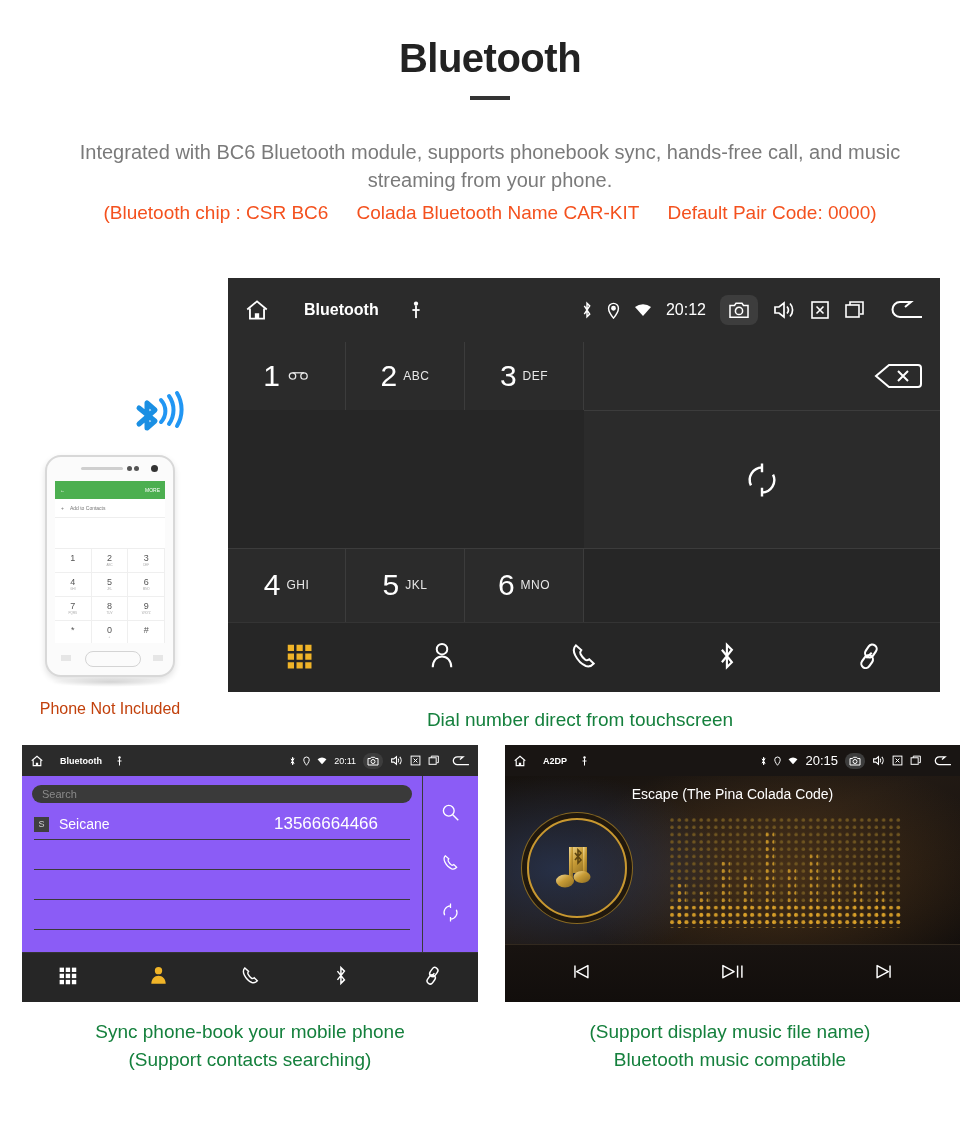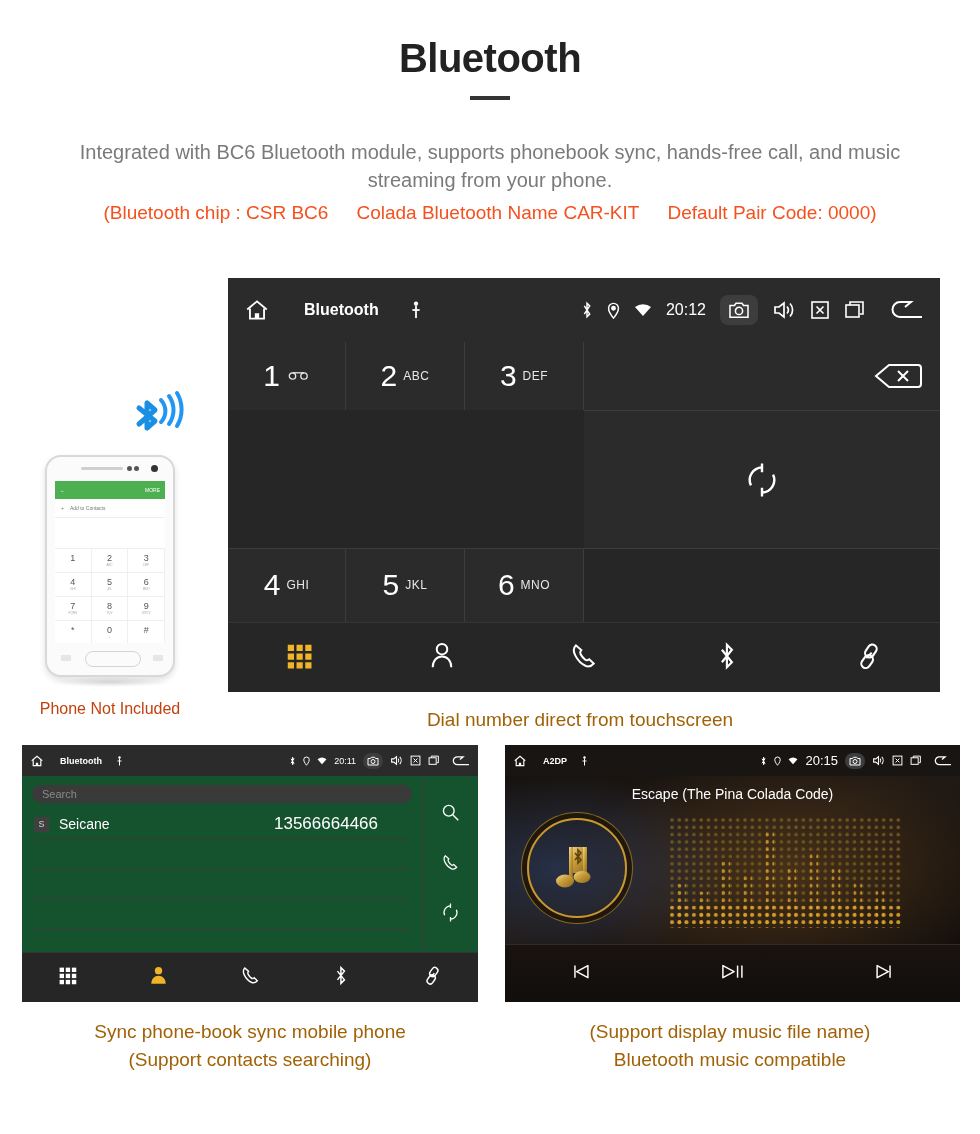--- a/index.html
+++ b/index.html
@@ -85,21 +85,21 @@
   #dialer .navbar{height:69px;}
 
   
   #phonebook{left:22px;top:745px;width:456px;height:257px;}
   #phonebook .statusbar{height:31px;padding:0 8px;box-sizing:border-box;font-size:9px;}
   #phonebook .sb-title{margin-left:16px;font-size:9px;}
   #phonebook .sb-usb{margin-left:14px;}
   #phonebook .sb-right>*{margin-left:7px;}
   #phonebook .sb-clock{font-size:9px;}
 
-  .pb-body{position:absolute;left:0;top:31px;right:0;bottom:49px;background:#14532d;padding-left:36px;}
+  .pb-body{position:absolute;left:0;top:31px;right:0;bottom:49px;background:#8b5cf6;padding-left:36px;}
   .pb-list{position:absolute;left:0;top:0;right:56px;bottom:0;}
   .pb-search{
     position:absolute;left:10px;top:9px;right:10px;height:18px;
     background:#3a3a3a;border-radius:9px;color:#8a8a8a;font-size:11px;
     display:flex;align-items:center;padding-left:10px;box-sizing:border-box;
   }
   .pb-row{
     position:absolute;left:12px;right:12px;height:30px;
     display:flex;align-items:center;border-bottom:1px solid #3a3a3a;
   }
@@ -145,21 +145,21 @@
     position:absolute;left:165px;top:42px;width:232px;height:110px;
   }
   .mu-controls{
     position:absolute;left:0;bottom:0;width:100%;height:57px;
     border-top:1px solid #32291f;display:flex;align-items:center;
     background:linear-gradient(180deg,#181310 0%,#120e0c 100%);
   }
   .mu-controls .mc{flex:1;display:flex;align-items:center;justify-content:center;}
 
   
-  .caption{position:absolute;text-align:center;color:#a16207;font-size:19px;line-height:28px;}
+  .caption{position:absolute;text-align:center;color:#15803d;font-size:19px;line-height:28px;}
   #cap-dial{left:300px;top:706px;width:560px;}
   #cap-pb{left:20px;top:1018px;width:460px;}
   #cap-mu{left:500px;top:1018px;width:460px;}
 
   
   #phone-illo{position:absolute;left:45px;top:455px;width:130px;height:230px;}
   .ph-body{
     position:absolute;left:0;top:0;width:130px;height:222px;
     background:#fbfbfb;border:2px solid #d8d8d8;border-radius:16px;
     box-shadow:0 3px 6px rgba(0,0,0,.12);box-sizing:border-box;
@@ -626,21 +626,21 @@
       <span><svg width="21" height="21" viewBox="0 0 24 24" fill="none" stroke="#ffffff" stroke-width="1.7">
             <rect x="10" y="2.5" width="7" height="11" rx="3.5" transform="rotate(35 13.5 8)"></rect>
             <rect x="7" y="11" width="7" height="11" rx="3.5" transform="rotate(35 10.5 16.5)"></rect>
             <path d="M14.2 9.4 L9.8 13.6"></path>
           </svg></span>
     </div>
     </div>
 </div>
 
 <div class="caption" id="cap-pb">
-  <div>Sync phone-book sync mobile phone</div>
+  <div>Sync phone-book your mobile phone</div>
   <div>(Support contacts searching)</div>
 </div>
 
 <div class="device" id="music">
   <div class="statusbar">
     <div class="sb-left">
       <span class="sb-ico">
         <svg width="14" height="14" viewBox="0 0 24 24" fill="none" stroke="#fff" stroke-width="2">
             <path d="M3 11.5 L12 4 L21 11.5"></path>
             <path d="M5.5 10.5 V20 H18.5 V10.5"></path>

